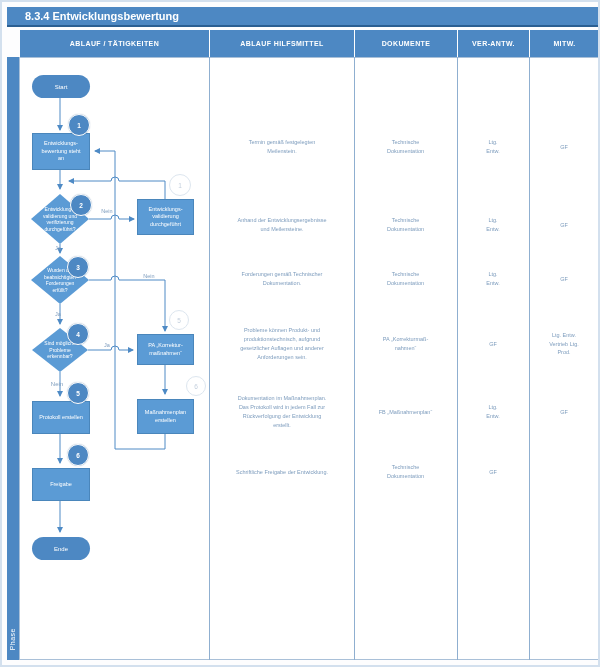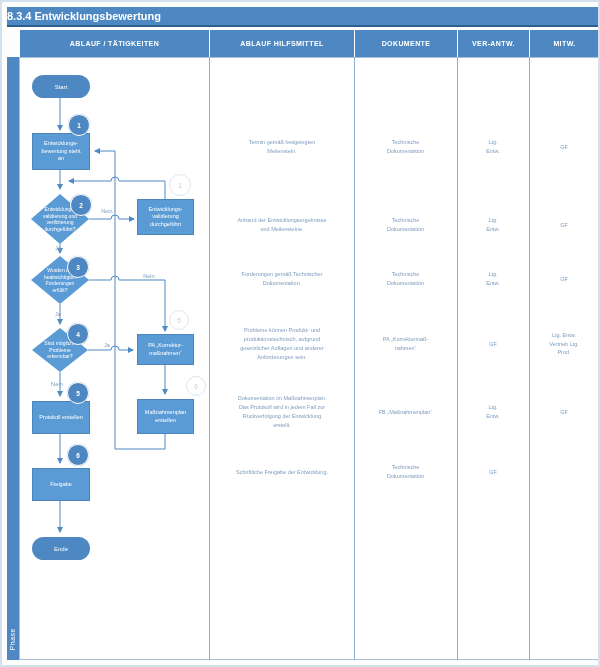--- a/index.html
+++ b/index.html
@@ -1,18 +1,18 @@
 <!DOCTYPE html>
 <html><head>
 <meta charset="utf-8">
 <style>
   html,body{margin:0;padding:0;background:#ffffff;}
   *{box-sizing:border-box;font-family:"Liberation Sans",sans-serif;}
   .sheet{position:relative;width:600px;height:667px;background:#fdfdfe;border:2px solid #d3e0ee;overflow:hidden;}
-  .title-bar{position:absolute;left:5px;top:5px;width:592px;height:20px;background:#4d88c3;border-bottom:2px solid #2b5f92;color:#ffffff;font-size:11px;font-weight:bold;line-height:19px;padding-left:0;}
+  .title-bar{position:absolute;left:5px;top:5px;width:592px;height:20px;background:#4d88c3;border-bottom:2px solid #2b5f92;color:#ffffff;font-size:11px;font-weight:bold;line-height:19px;padding-left:18px;}
   .hdr{position:absolute;top:28px;height:27px;background:#4d88c3;color:#ffffff;font-size:7px;font-weight:bold;display:flex;align-items:center;justify-content:center;letter-spacing:.4px;border-left:1px solid #ffffff;}
   .phase-strip{position:absolute;left:5px;top:55px;width:12px;height:603px;background:#4d88c3;}
   .phase-label{position:absolute;left:2px;bottom:10px;color:#ffffff;font-size:7px;writing-mode:vertical-rl;transform:rotate(180deg);letter-spacing:.5px;}
   .body-frame{position:absolute;left:17px;top:55px;width:580px;height:603px;background:#ffffff;border:1px solid #a9c0d8;}
   .vline{position:absolute;top:55px;height:603px;width:1px;background:#8fafd0;}
   
   .node{position:absolute;color:#ffffff;text-align:center;display:flex;align-items:center;justify-content:center;white-space:pre-line;}
   .rbox{background:#5b9bd5;border:1px solid #4a86bb;font-size:5.5px;line-height:1.35;}
   .term{background:#4d88c3;border-radius:12px;font-size:6px;}
   .diamond{background:#5b9bd5;clip-path:polygon(50% 0%,100% 50%,50% 100%,0% 50%);font-size:5px;line-height:1.3;}

